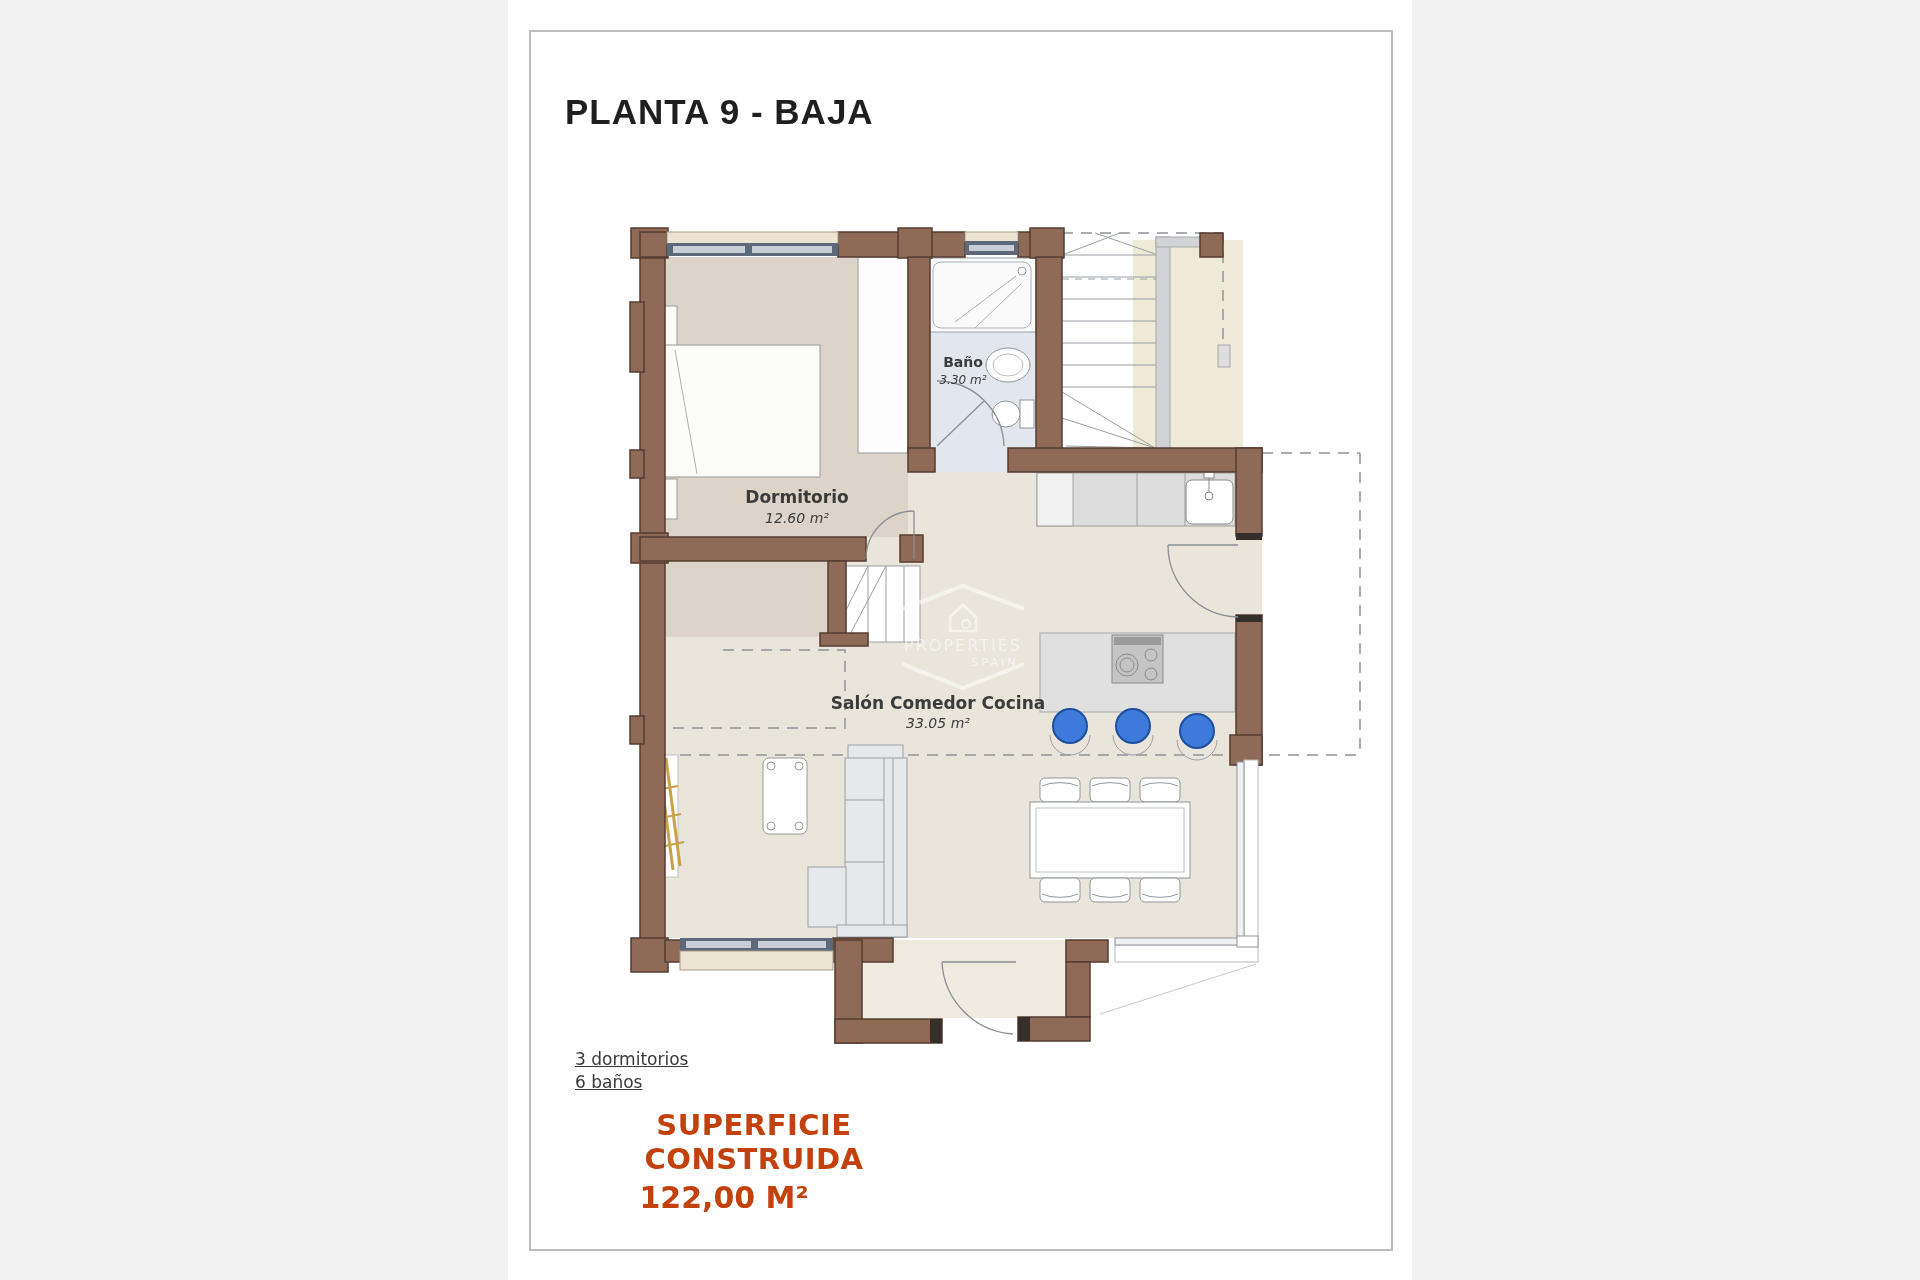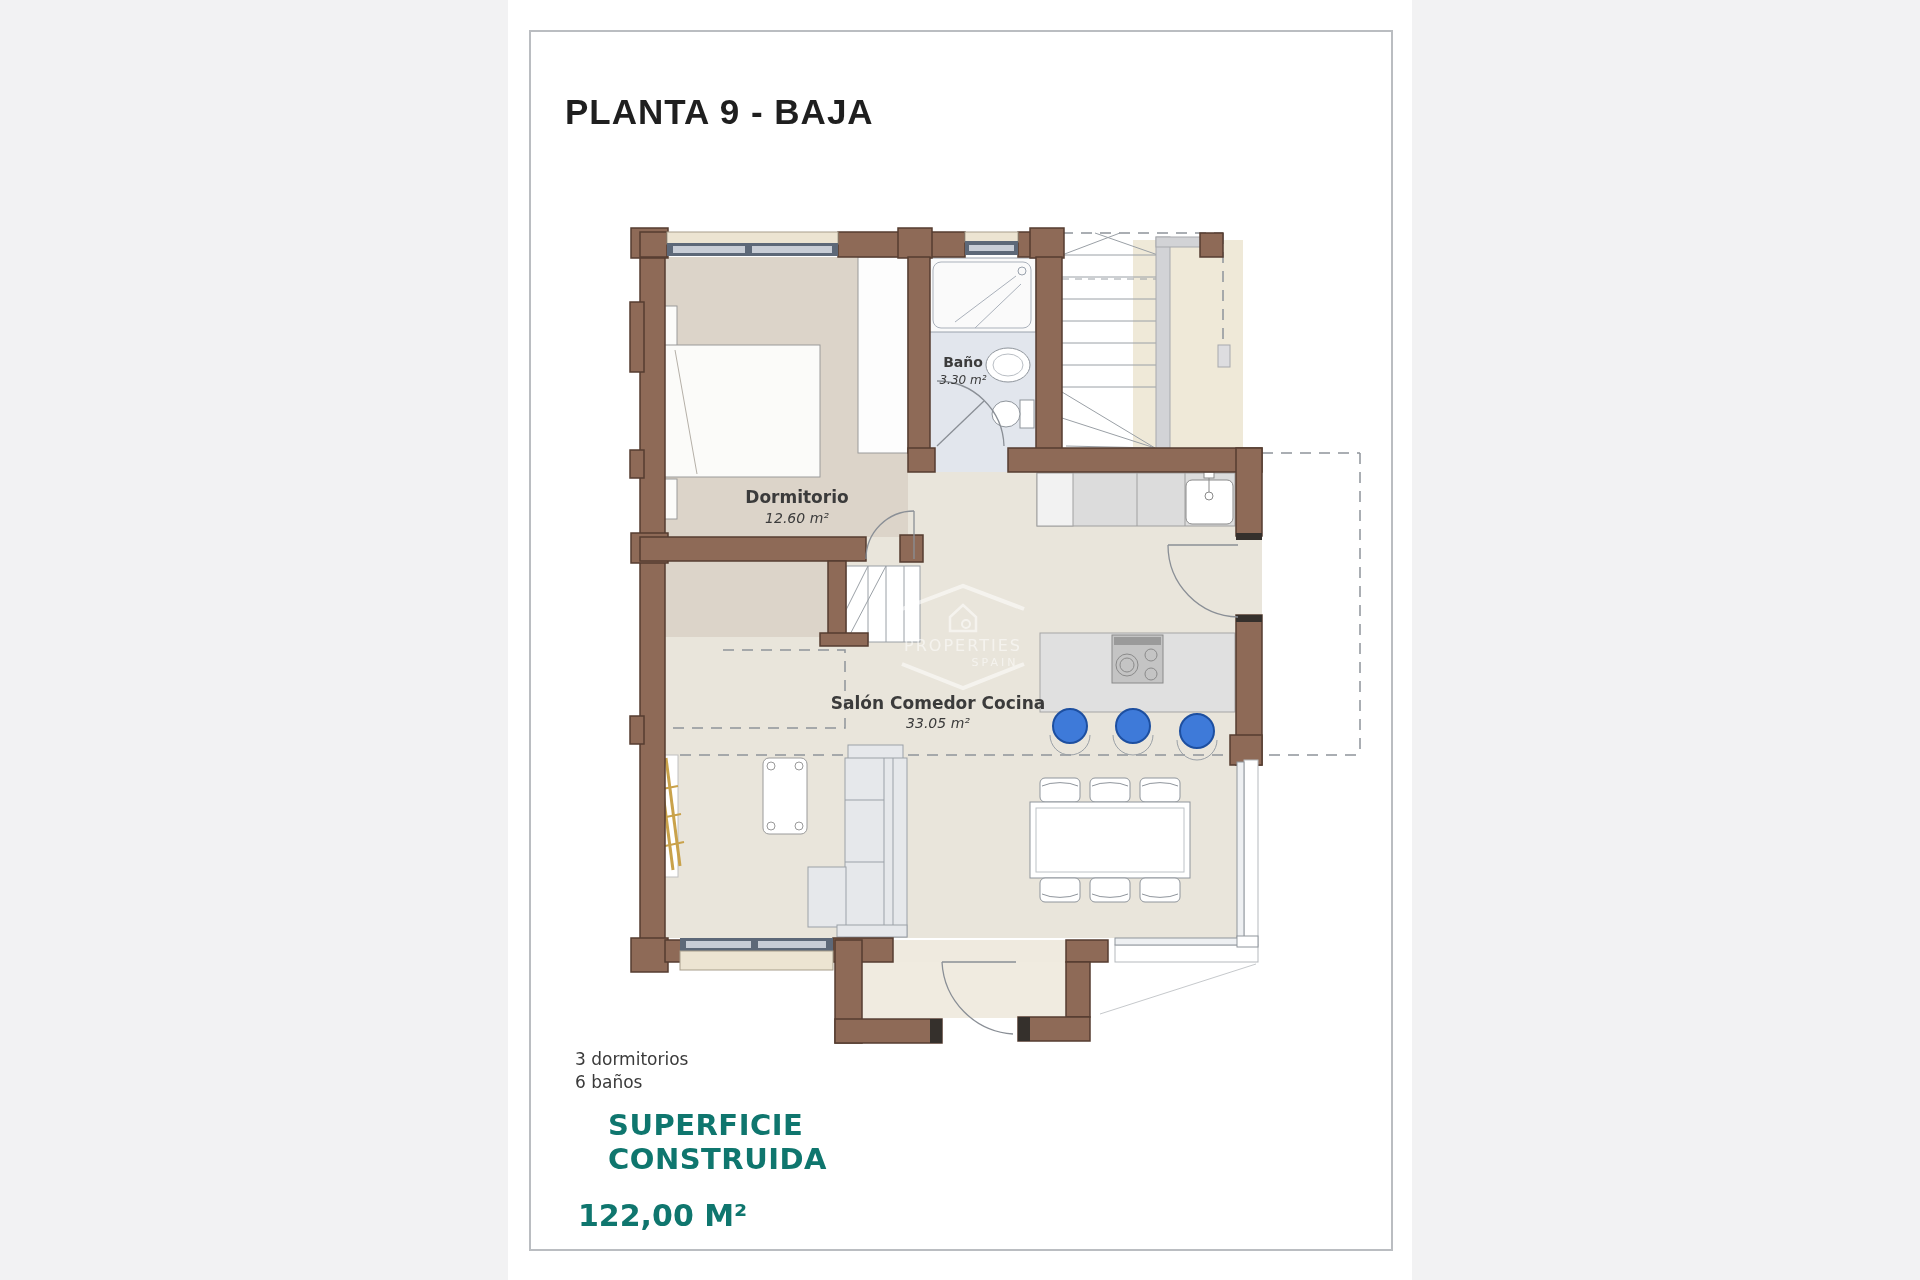--- a/index.html
+++ b/index.html
@@ -10,24 +10,24 @@
     position:relative;overflow:hidden;
   }
   .page{position:absolute;left:508px;top:0;width:904px;height:1280px;background:#ffffff;}
   .frame{position:absolute;left:529px;top:30px;width:860px;height:1217px;border:2px solid #babdc1;background:#ffffff;}
   .plan-svg{position:absolute;left:0;top:0;}
   .title{
     position:absolute;left:565px;top:92px;
     font-family:"Liberation Sans","DejaVu Sans",sans-serif;
     font-size:35px;font-weight:bold;letter-spacing:1px;color:#1f1f1f;
   }
-  .summary{position:absolute;left:575px;top:1048px;font-size:17px;color:#3a3a3a;line-height:23px;}
-  .superficie{position:absolute;left:608px;top:1108px;width:340px;text-align:left;color:#0f766e;}
+  .summary{position:absolute;left:575px;top:1048px;font-size:17px;color:#3a3a3a;line-height:23px;text-decoration:underline;}
+  .superficie{position:absolute;left:584px;top:1108px;width:340px;text-align:center;color:#c2410c;}
   .superficie .lbl{font-size:29px;font-weight:bold;letter-spacing:0.5px;}
-  .superficie .val{font-size:30px;font-weight:bold;margin-top:22px;transform:translateX(-30px);}
+  .superficie .val{font-size:30px;font-weight:bold;margin-top:4px;transform:translateX(-30px);}
 </style>
 </head>
 <body>
 
 <div class="page"></div>
 <div class="frame"></div>
 
 <div class="title">PLANTA 9 - BAJA</div>
 
 <svg class="plan-svg" width="1920" height="1280" viewBox="0 0 1920 1280">

